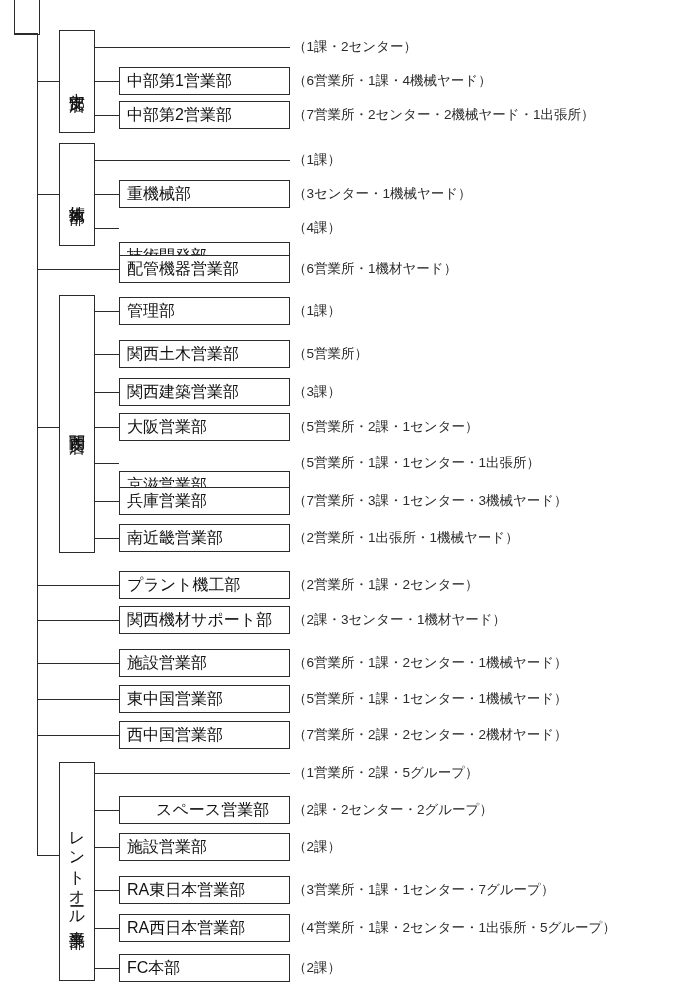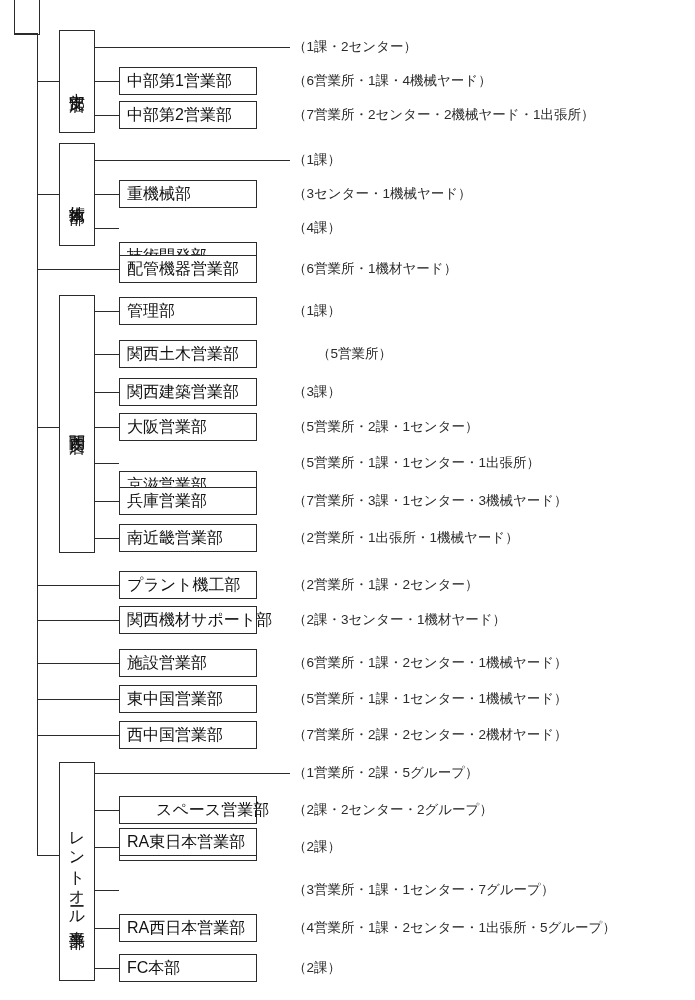--- a/index.html
+++ b/index.html
@@ -60,21 +60,21 @@
     letter-spacing: 1px;
     color: #111111;
     white-space: nowrap;
   }
 
   
   .dept-box {
     position: absolute;
     box-sizing: border-box;
     left: 119px;
-    width: 138px;
+    width: 171px;
     height: 28px;
     border: 1px solid #2b2b2b;
     background: #ffffff;
     display: flex;
     align-items: center;
     padding-left: 7px;
   }
   .dept-label {
     font-size: 16px;
     line-height: 1;
@@ -177,21 +177,21 @@
         <span class="dept-label">配管機器営業部</span>
       </div>
       <div class="note" style="top: 262px;">（6営業所・1機材ヤード）</div>
       <div class="dept-box" style="top: 297px;">
         <span class="dept-label">管理部</span>
       </div>
       <div class="note" style="top: 304px;">（1課）</div>
       <div class="dept-box" style="top: 340px;">
         <span class="dept-label">関西土木営業部</span>
       </div>
-      <div class="note" style="top: 347px; margin-left: 24px;">（5営業所）</div>
+      <div class="note" style="top: 347px;">（5営業所）</div>
       <div class="dept-box" style="top: 378px;">
         <span class="dept-label">関西建築営業部</span>
       </div>
       <div class="note" style="top: 385px;">（3課）</div>
       <div class="dept-box" style="top: 413px;">
         <span class="dept-label">大阪営業部</span>
       </div>
       <div class="note" style="top: 420px;">（5営業所・2課・1センター）</div>
       <div class="dept-box" style="top: 471px;">
         <span class="dept-label">京滋営業部</span>
@@ -227,21 +227,21 @@
       <div class="note" style="top: 728px; text-align: center;">（7営業所・2課・2センター・2機材ヤード）</div>
       <div class="note" style="top: 766px;">（1営業所・2課・5グループ）</div>
       <div class="dept-box" style="top: 796px; padding-left: 36px;">
         <span class="dept-label">スペース営業部</span>
       </div>
       <div class="note" style="top: 803px;">（2課・2センター・2グループ）</div>
       <div class="dept-box" style="top: 833px;">
         <span class="dept-label">施設営業部</span>
       </div>
       <div class="note" style="top: 840px;">（2課）</div>
-      <div class="dept-box" style="top: 828px;">
+      <div class="dept-box" style="top: 876px;">
         <span class="dept-label">RA東日本営業部</span>
       </div>
       <div class="note" style="top: 883px;">（3営業所・1課・1センター・7グループ）</div>
       <div class="dept-box" style="top: 914px;">
         <span class="dept-label">RA西日本営業部</span>
       </div>
       <div class="note" style="top: 921px;">（4営業所・1課・2センター・1出張所・5グループ）</div>
       <div class="dept-box" style="top: 954px;">
         <span class="dept-label">FC本部</span>
       </div>

